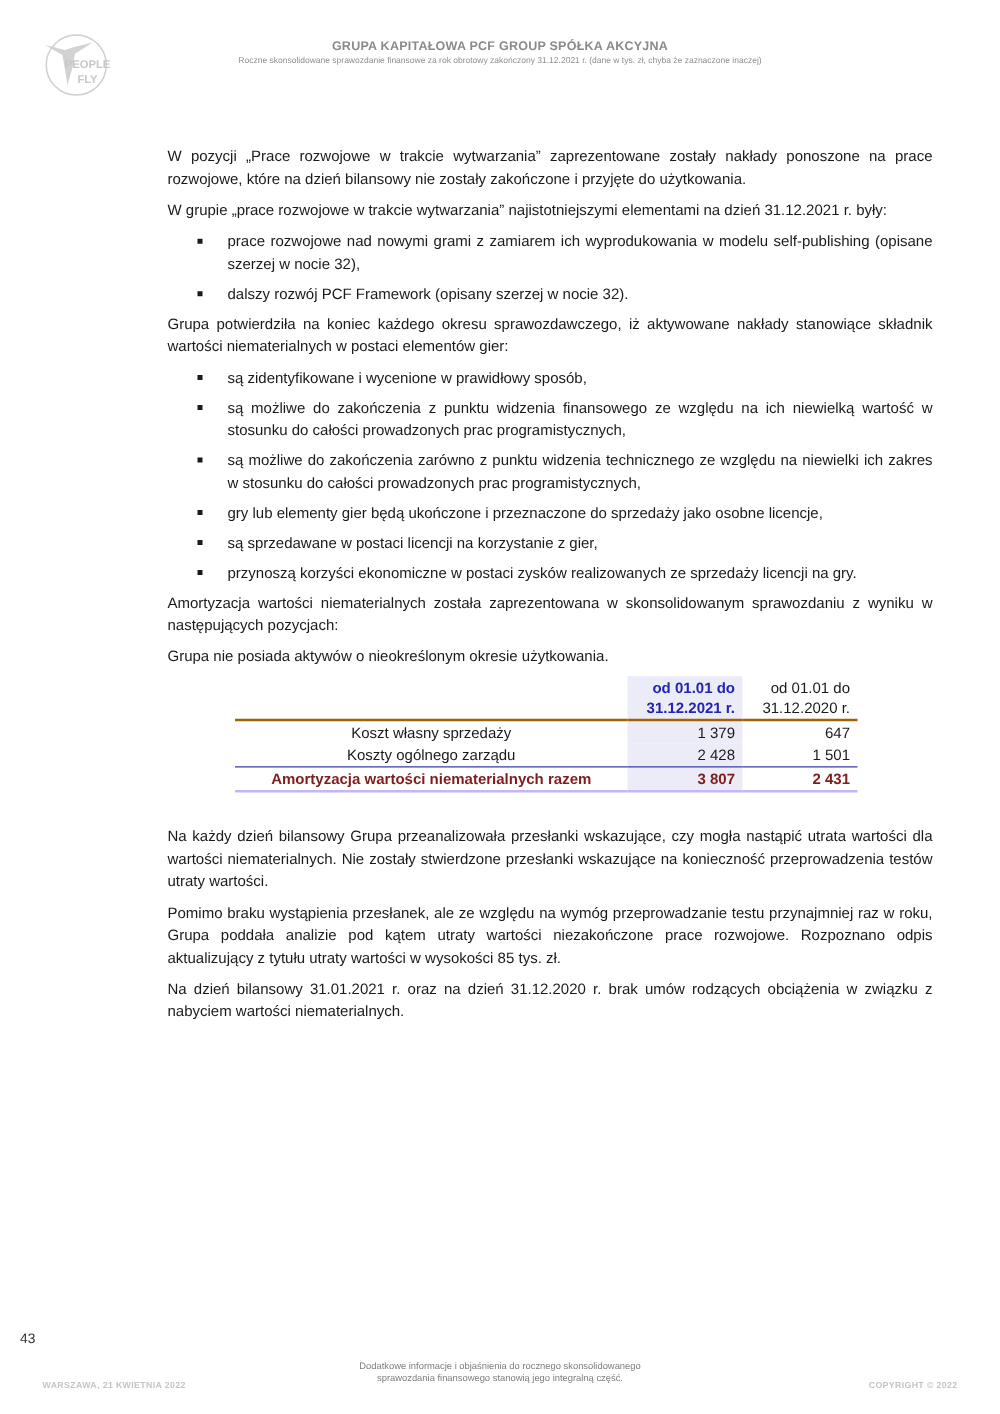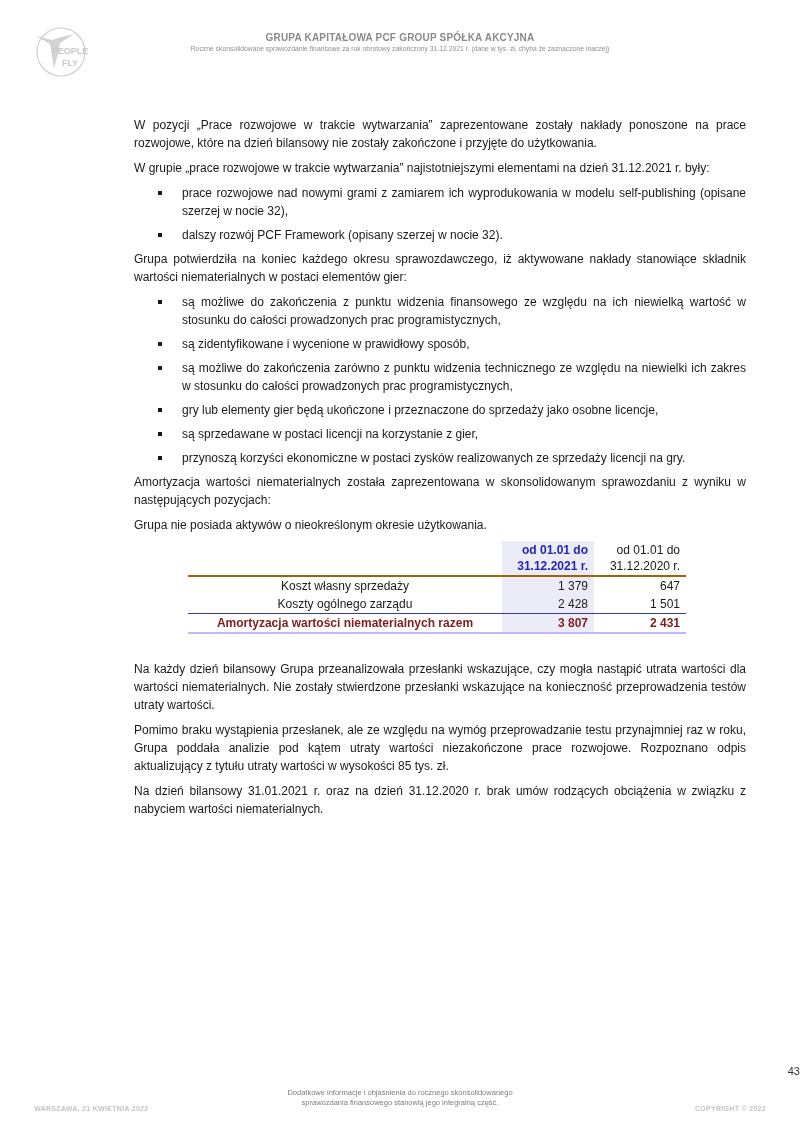--- a/index.html
+++ b/index.html
@@ -22,21 +22,21 @@
   table.amort { border-collapse: collapse; margin: 2px 0 0 54px; width: 498px; font-size: 12px; }
   table.amort th, table.amort td { padding: 1px 6px; line-height: 16px; }
   table.amort thead th { font-weight: normal; text-align: right; vertical-align: bottom; border-bottom: 2px solid #a16207; }
   table.amort .cur { background: #ececf8; }
   table.amort thead th.cur { color: #2424b4; font-weight: bold; }
   table.amort td.lbl { text-align: center; }
   table.amort td.num { text-align: right; width: 80px; }
   table.amort tr.total td { color: #7f1d1d; font-weight: bold; border-top: 1px solid #3a3aa8; border-bottom: 2px solid #c4b5fd; }
   .spacer { height: 26px; }
 
-  .pagenum { position: absolute; top: 1065px; left: 0; right: 0; text-align: right; font-size: 11px; color: #333; }
+  .pagenum { position: absolute; top: 1065px; left: 0; right: 0; text-align: left; font-size: 11px; color: #333; padding-left: 16px; }
   .footer-center { position: absolute; top: 1088px; left: 200px; right: 200px; text-align: center; font-size: 7.5px; color: #7d7d7d; line-height: 10px; }
   .footer-left { position: absolute; left: 34px; top: 1105px; font-size: 7px; font-weight: bold; color: #c4c4c4; letter-spacing: 0.3px; }
   .footer-right { position: absolute; right: 34px; top: 1105px; font-size: 7px; font-weight: bold; color: #c4c4c4; letter-spacing: 0.3px; }
 </style>
 </head>
 <body>
 
 <svg class="logo" viewBox="0 0 62 52">
   <circle cx="31" cy="26" r="24" fill="none" stroke="#cfcfcf" stroke-width="1.2"></circle>
   <path d="M6 10 L22 14 L28 12 L44 8 L30 17 L28 28 L24 42 L22 30 L20 18 Z" fill="#d2d2d2"></path>
@@ -51,22 +51,22 @@
 
 <div class="content">
   <p>W pozycji „Prace rozwojowe w trakcie wytwarzania” zaprezentowane zostały nakłady ponoszone na prace rozwojowe, które na dzień bilansowy nie zostały zakończone i przyjęte do użytkowania.</p>
   <p>W grupie „prace rozwojowe w trakcie wytwarzania” najistotniejszymi elementami na dzień 31.12.2021 r. były:</p>
   <ul>
     <li>prace rozwojowe nad nowymi grami z zamiarem ich wyprodukowania w modelu self-publishing (opisane szerzej w nocie 32),</li>
     <li>dalszy rozwój PCF Framework (opisany szerzej w nocie 32).</li>
   </ul>
   <p>Grupa potwierdziła na koniec każdego okresu sprawozdawczego, iż aktywowane nakłady stanowiące składnik wartości niematerialnych w postaci elementów gier:</p>
   <ul>
+    <li>są zidentyfikowane i wycenione w prawidłowy sposób,</li>
     <li>są możliwe do zakończenia z punktu widzenia finansowego ze względu na ich niewielką wartość w stosunku do całości prowadzonych prac programistycznych,</li>
-    <li>są zidentyfikowane i wycenione w prawidłowy sposób,</li>
     <li>są możliwe do zakończenia zarówno z punktu widzenia technicznego ze względu na niewielki ich zakres w stosunku do całości prowadzonych prac programistycznych,</li>
     <li>gry lub elementy gier będą ukończone i przeznaczone do sprzedaży jako osobne licencje,</li>
     <li>są sprzedawane w postaci licencji na korzystanie z gier,</li>
     <li>przynoszą korzyści ekonomiczne w postaci zysków realizowanych ze sprzedaży licencji na gry.</li>
   </ul>
   <p>Amortyzacja wartości niematerialnych została zaprezentowana w skonsolidowanym sprawozdaniu z wyniku w następujących pozycjach:</p>
   <p>Grupa nie posiada aktywów o nieokreślonym okresie użytkowania.</p>
 
   <table class="amort">
     <thead>

